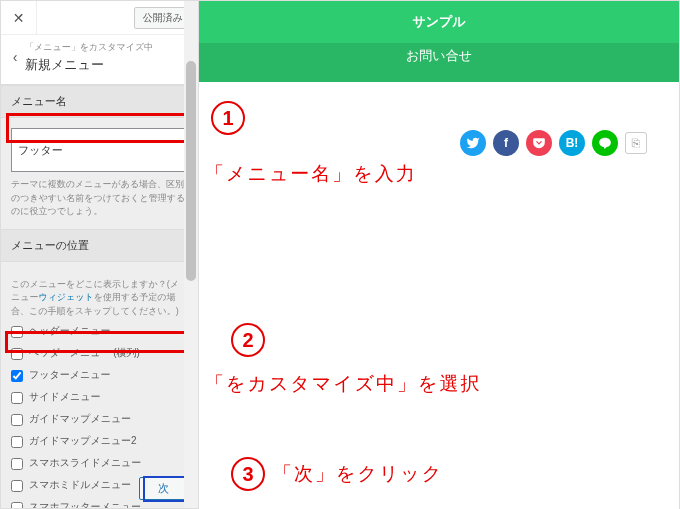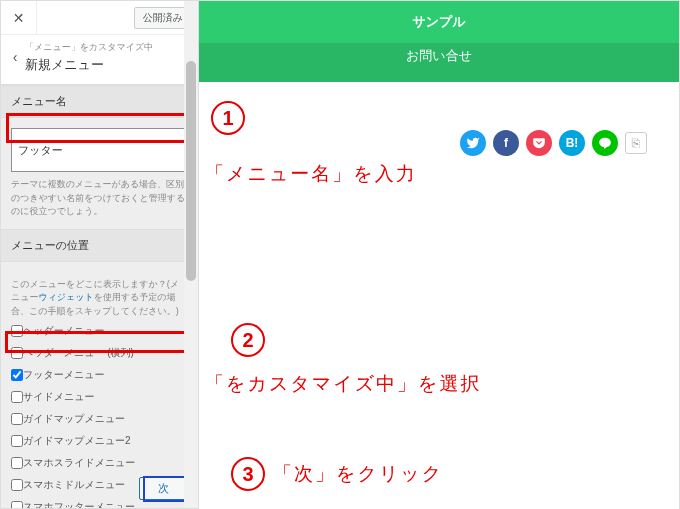--- a/index.html
+++ b/index.html
@@ -14,21 +14,21 @@
 .back-ch{width:20px;text-align:center;font-size:14px;color:#555;padding-top:8px}
 .crumbs{flex:1}
 .crumb-small{font-size:9px;color:#888}
 .crumb-title{font-size:13px;color:#333;margin-top:2px}
 .section-label{background:#e5e5e5;border-top:1px solid #ddd;border-bottom:1px solid #ddd;padding:8px 10px;font-size:11px;color:#333}
 .section-body{padding:10px}
 .name-input{width:100%;height:44px;border:1px solid #8c8f94;padding:0 6px;font-size:11px;color:#333;background:#fff}
 .help{font-size:9px;color:#888;line-height:1.5;margin-top:6px}
 .help a{color:#0073aa;}
 .loc-list{padding:0 10px 10px}
-.loc-item{display:flex;align-items:center;padding:4px 0;font-size:10px;color:#555}
+.loc-item{display:flex;align-items:flex-end;gap:6px;padding:4px 0;font-size:10px;color:#555}
 .loc-item input{width:12px;height:12px}
 .next-wrap{position:absolute;bottom:8px;right:10px}
 .next-btn{background:#f6f7f7;border:1px solid #2271b1;color:#2271b1;font-size:11px;padding:3px 18px;border-radius:2px}
 .hi-red{position:absolute;border:3px solid #e60000;pointer-events:none}
 .hi-blue{position:absolute;border:2px solid #1a47c9;pointer-events:none}
 .preview{flex:1;background:#bef264;position:relative}
 .pv-header{background:#2ecc71;color:#fff;text-align:center}
 .pv-title{font-size:13px;font-weight:700;padding:12px 0}
 .pv-sub{font-size:13px;padding:4px 0 17px;background:#29b765}
 .pv-body{background:#fff;position:relative;height:calc(100% - 64px)}

